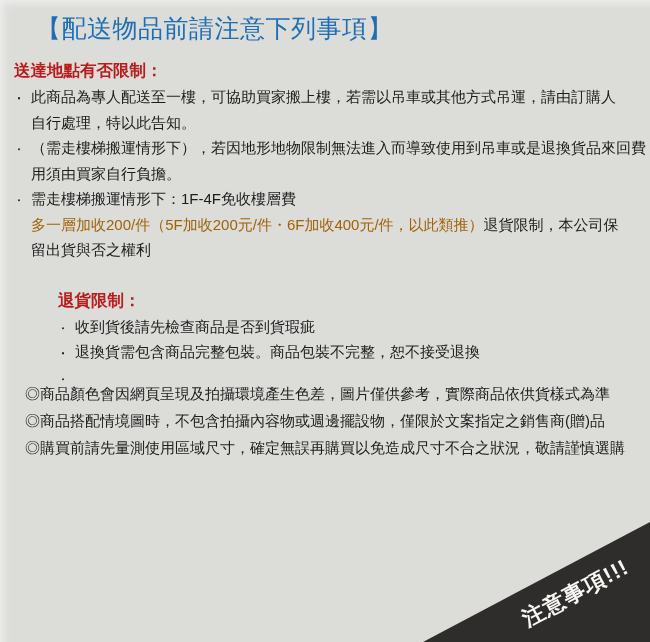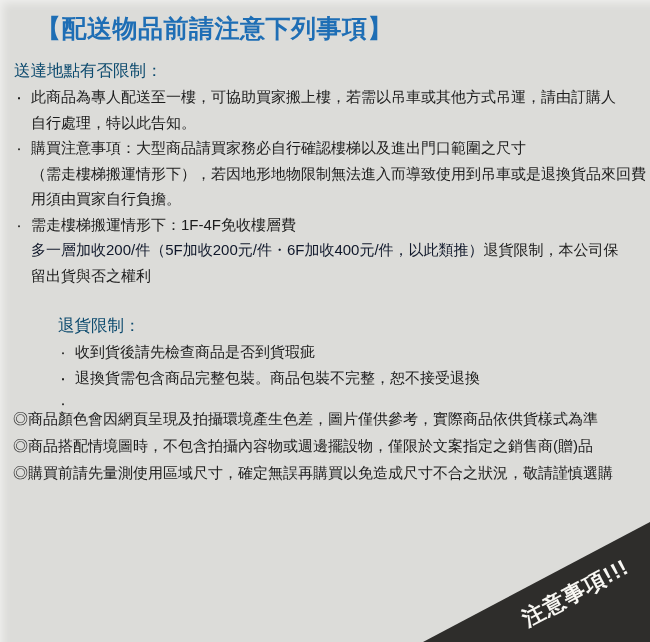--- a/index.html
+++ b/index.html
@@ -21,48 +21,48 @@
     position: absolute;
     inset: 0;
     box-shadow: inset 7px 7px 9px -4px rgba(255,255,255,0.55);
     pointer-events: none;
   }
 
   .title {
     padding: 13px 0 0 36px;
     font-size: 25px;
     line-height: 30px;
-    font-weight: 700;
+    font-weight: 400;
     color: #1e6eb5;
     letter-spacing: 0.5px;
   }
 
   .section-heading {
     padding: 16px 14px 3px 14px;
     font-size: 16.5px;
     line-height: 22px;
-    font-weight: 400;
-    color: #0c4a6e;
+    font-weight: 700;
+    color: #b91c1c;
   }
 
   .body-lines { font-size: 15px; line-height: 25.5px; }
 
   .line {
     position: relative;
     padding-left: 31px;
     white-space: nowrap;
   }
   .line .bullet {
     position: absolute;
     left: 17px;
     top: 0;
   }
-  .red-text { color: #0f172a; }
+  .red-text { color: #a16207; }
 
-  .notes-block { margin-top: 15px; font-size: 15px; line-height: 27px; }
+  .notes-block { margin-top: 15px; font-size: 15px; line-height: 27px; padding-left: 12px; }
   .note-line { padding-left: 13px; white-space: nowrap; }
 
   .corner-ribbon {
     position: absolute;
     right: 0;
     bottom: 0;
     width: 227px;
     height: 120px;
     background: #2e2d2b;
     -webkit-clip-path: polygon(100% 0, 100% 100%, 0 100%);
@@ -95,21 +95,21 @@
       <div class="line">
         <span class="bullet">‧</span>
       </div>
       <div class="line">
         <span class="bullet">‧</span><span>此商品為專人配送至一樓，可協助買家搬上樓，若需以吊車或其他方式吊運，請由訂購人</span>
       </div>
       <div class="line">
         <span>自行處理，特以此告知。</span>
       </div>
       <div class="line">
-        <span class="bullet">‧</span><span>購買注意事項：大型商品請買家務必自行確認樓梯以及進出門口範圍之尺寸</span>
+        <span class="bullet">‧</span>
       </div>
       <div class="line">
         <span>（需走樓梯搬運情形下），若因地形地物限制無法進入而導致使用到吊車或是退換貨品來回費</span>
       </div>
       <div class="line">
         <span>用須由買家自行負擔。</span>
       </div>
       <div class="line">
         <span class="bullet">‧</span><span>需走樓梯搬運情形下：1F-4F免收樓層費</span>
       </div>

